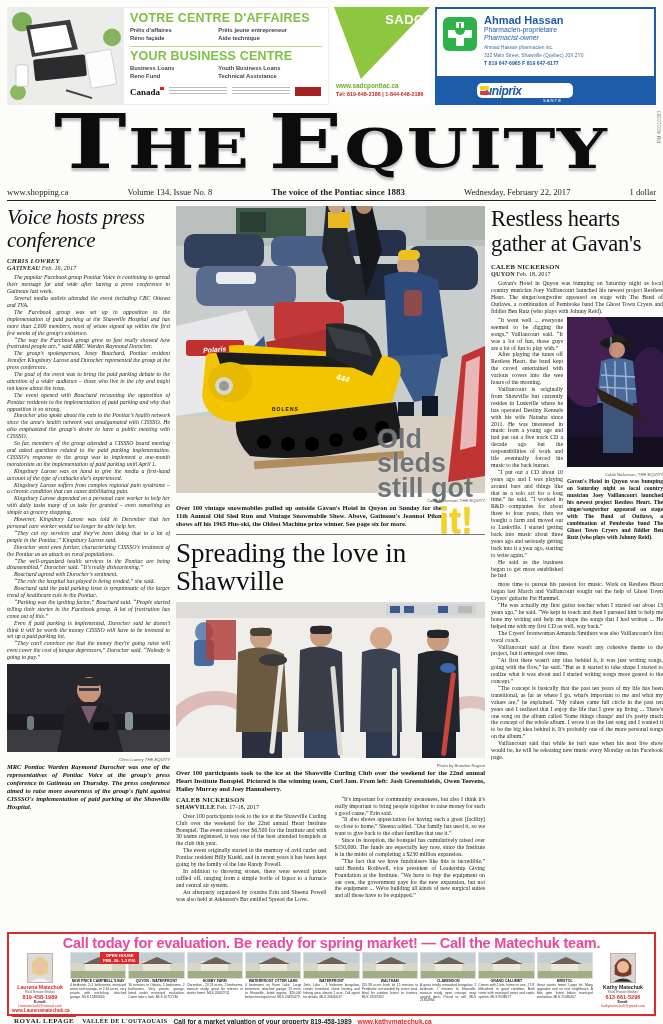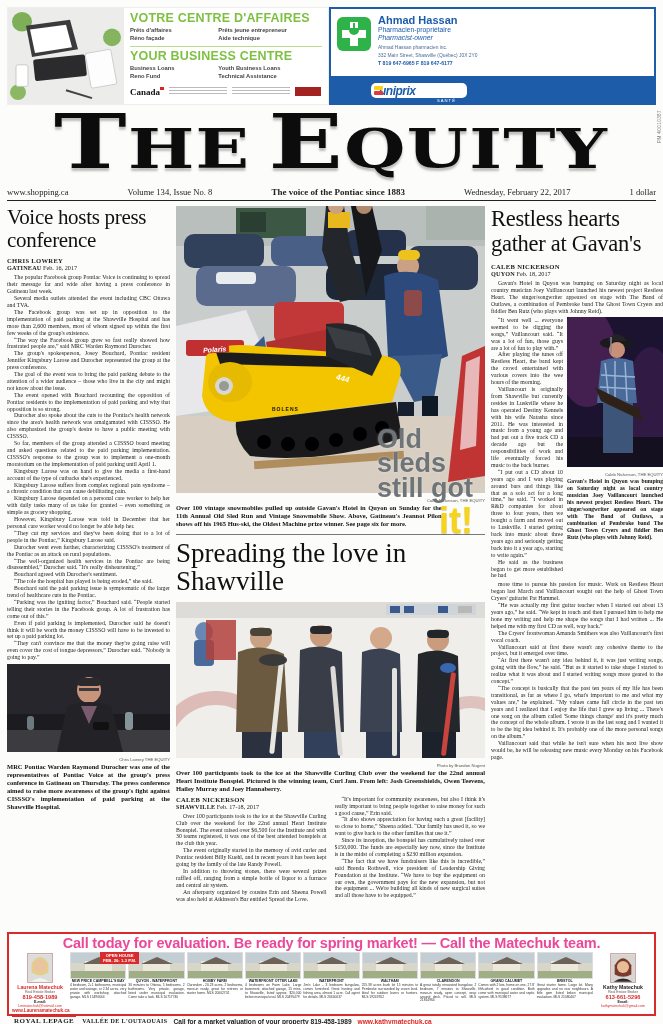--- a/index.html
+++ b/index.html
@@ -3,21 +3,21 @@
 <meta charset="utf-8">
 <style>
   * { margin:0; padding:0; box-sizing:border-box; }
   html,body { background:#9a9a9a; }
   #page {
     position:relative; width:663px; height:1024px; margin:0 auto;
     background:#fcfcfa; overflow:hidden; color:#1c1c1c;
     font-family:"Liberation Serif", serif;
   }
   
-  #top-ads { position:absolute; top:7px; left:7px; right:7px; height:98px; display:flex; }
+  #top-ads { position:absolute; top:7px; left:7px; right:7px; height:98px; display:flex; gap:5px; }
   .ad-business { width:322px; background:#fff; display:flex; border:1px solid #eee; }
   .ad-business .desk { width:116px; height:100%; }
   .ad-business .txt { flex:1; padding:4px 6px 2px 6px; font-family:"Liberation Sans",sans-serif; }
   .biz-title { color:#7ec142; font-weight:bold; font-size:12.5px; letter-spacing:.2px; line-height:1.05; }
   .biz-items { display:grid; grid-template-columns:46% 54%; font-size:5.8px; font-weight:bold; color:#444; margin:2px 0 3px 0; line-height:1.35; border-bottom:1px solid #bcd98e; padding-bottom:3px;}
   .biz-items.noline { border-bottom:none; }
   .biz-footer { display:flex; align-items:center; gap:5px; margin-top:2px; }
   .canada-mark { font-family:"Liberation Serif",serif; font-weight:bold; font-size:9px; color:#111; position:relative; padding-right:4px;}
   .canada-mark::after { content:""; position:absolute; right:0; top:0; width:4px; height:3px; background:#d22; }
   .fineprint { width:58px; height:9px; background:repeating-linear-gradient(180deg,#bbb 0 1px,#fff 1px 3px); }
@@ -51,21 +51,21 @@
   #masthead { position:absolute; top:104px; left:0; right:0; height:80px; text-align:center; }
   .mast-title { display:inline-block; transform:scaleX(1.30); transform-origin:center; font-family:"DejaVu Serif","Liberation Serif",serif; font-weight:bold; color:#0c0c0c; white-space:nowrap; text-shadow:0 3px 2px rgba(0,0,0,.25); }
   .mast-word { display:inline-block; font-size:54px; line-height:76px; text-transform:uppercase; letter-spacing:1px; margin:0 7px; }
   .mast-word::first-letter { font-size:75px; }
   .pm-code { position:absolute; right:1px; top:6px; writing-mode:vertical-rl; transform:rotate(180deg); font-size:4.6px; color:#777; font-family:"Liberation Sans",sans-serif; letter-spacing:.4px;}
   #infobar { position:absolute; top:184px; left:7px; right:7px; height:17px; display:flex; align-items:center; border-bottom:1.5px solid #222; font-size:8.6px; color:#222; }
   #infobar .sp { flex:1; }
   .tagline { font-weight:bold; font-size:9px; }
   
   #content { position:absolute; top:206px; left:7px; right:7px; height:727px; display:flex; gap:6px; }
-  .col-left { width:163px; }
+  .col-left { width:163px;font-style:italic; }
   .col-mid  { width:309px; }
   .col-right{ flex:1; }
   .headline { font-family:"Liberation Serif",serif; font-weight:normal; color:#111; }
   .h-voice { font-size:21px; line-height:1.08; letter-spacing:-.3px; margin-bottom:6px;}
   .h-rest  { font-size:22.5px; line-height:1.12; letter-spacing:-.3px; margin-bottom:7px;}
   .h-spread{ font-size:27px; line-height:1.05; padding:4px 0 6px 0; }
   .byline { font-size:6.6px; font-weight:bold; letter-spacing:.3px; }
   .dateline { font-size:6.2px; margin-bottom:3px; }
   .dateline b { letter-spacing:.2px; }
   .body p { font-size:5.8px; line-height:6.9px; text-align:justify; text-indent:7px; color:#222; }
@@ -151,20 +151,26 @@
             <span>Technical Assistance</span>
           </div>
         <div class="biz-footer">
           <span class="canada-mark">Canada</span>
           <span class="fineprint"></span>
           <span class="fineprint"></span>
           <span class="partner"></span>
         </div>
       </div>
     </div>
+    <div class="ad-sadc">
+      <div class="sadc-tri"></div>
+      <div class="sadc-name">SADC</div>
+      <div class="sadc-url">www.sadcpontiac.ca</div>
+      <div class="sadc-tel">Tél: 819-648-2186 | 1-844-648-2186</div>
+    </div>
     <div class="ad-pharm">
       <div class="pharm-main">
         <div class="cross">
             <span class="mortar"></span>
           </div>
         <div class="pharm-txt">
           <div class="pharm-name">Ahmad Hassan</div>
           <div class="pharm-role">Pharmacien-propriétaire</div>
           <div class="pharm-role it">Pharmacist-owner</div>
           <div class="pharm-small">Ahmad Hassan pharmacien inc.</div>

